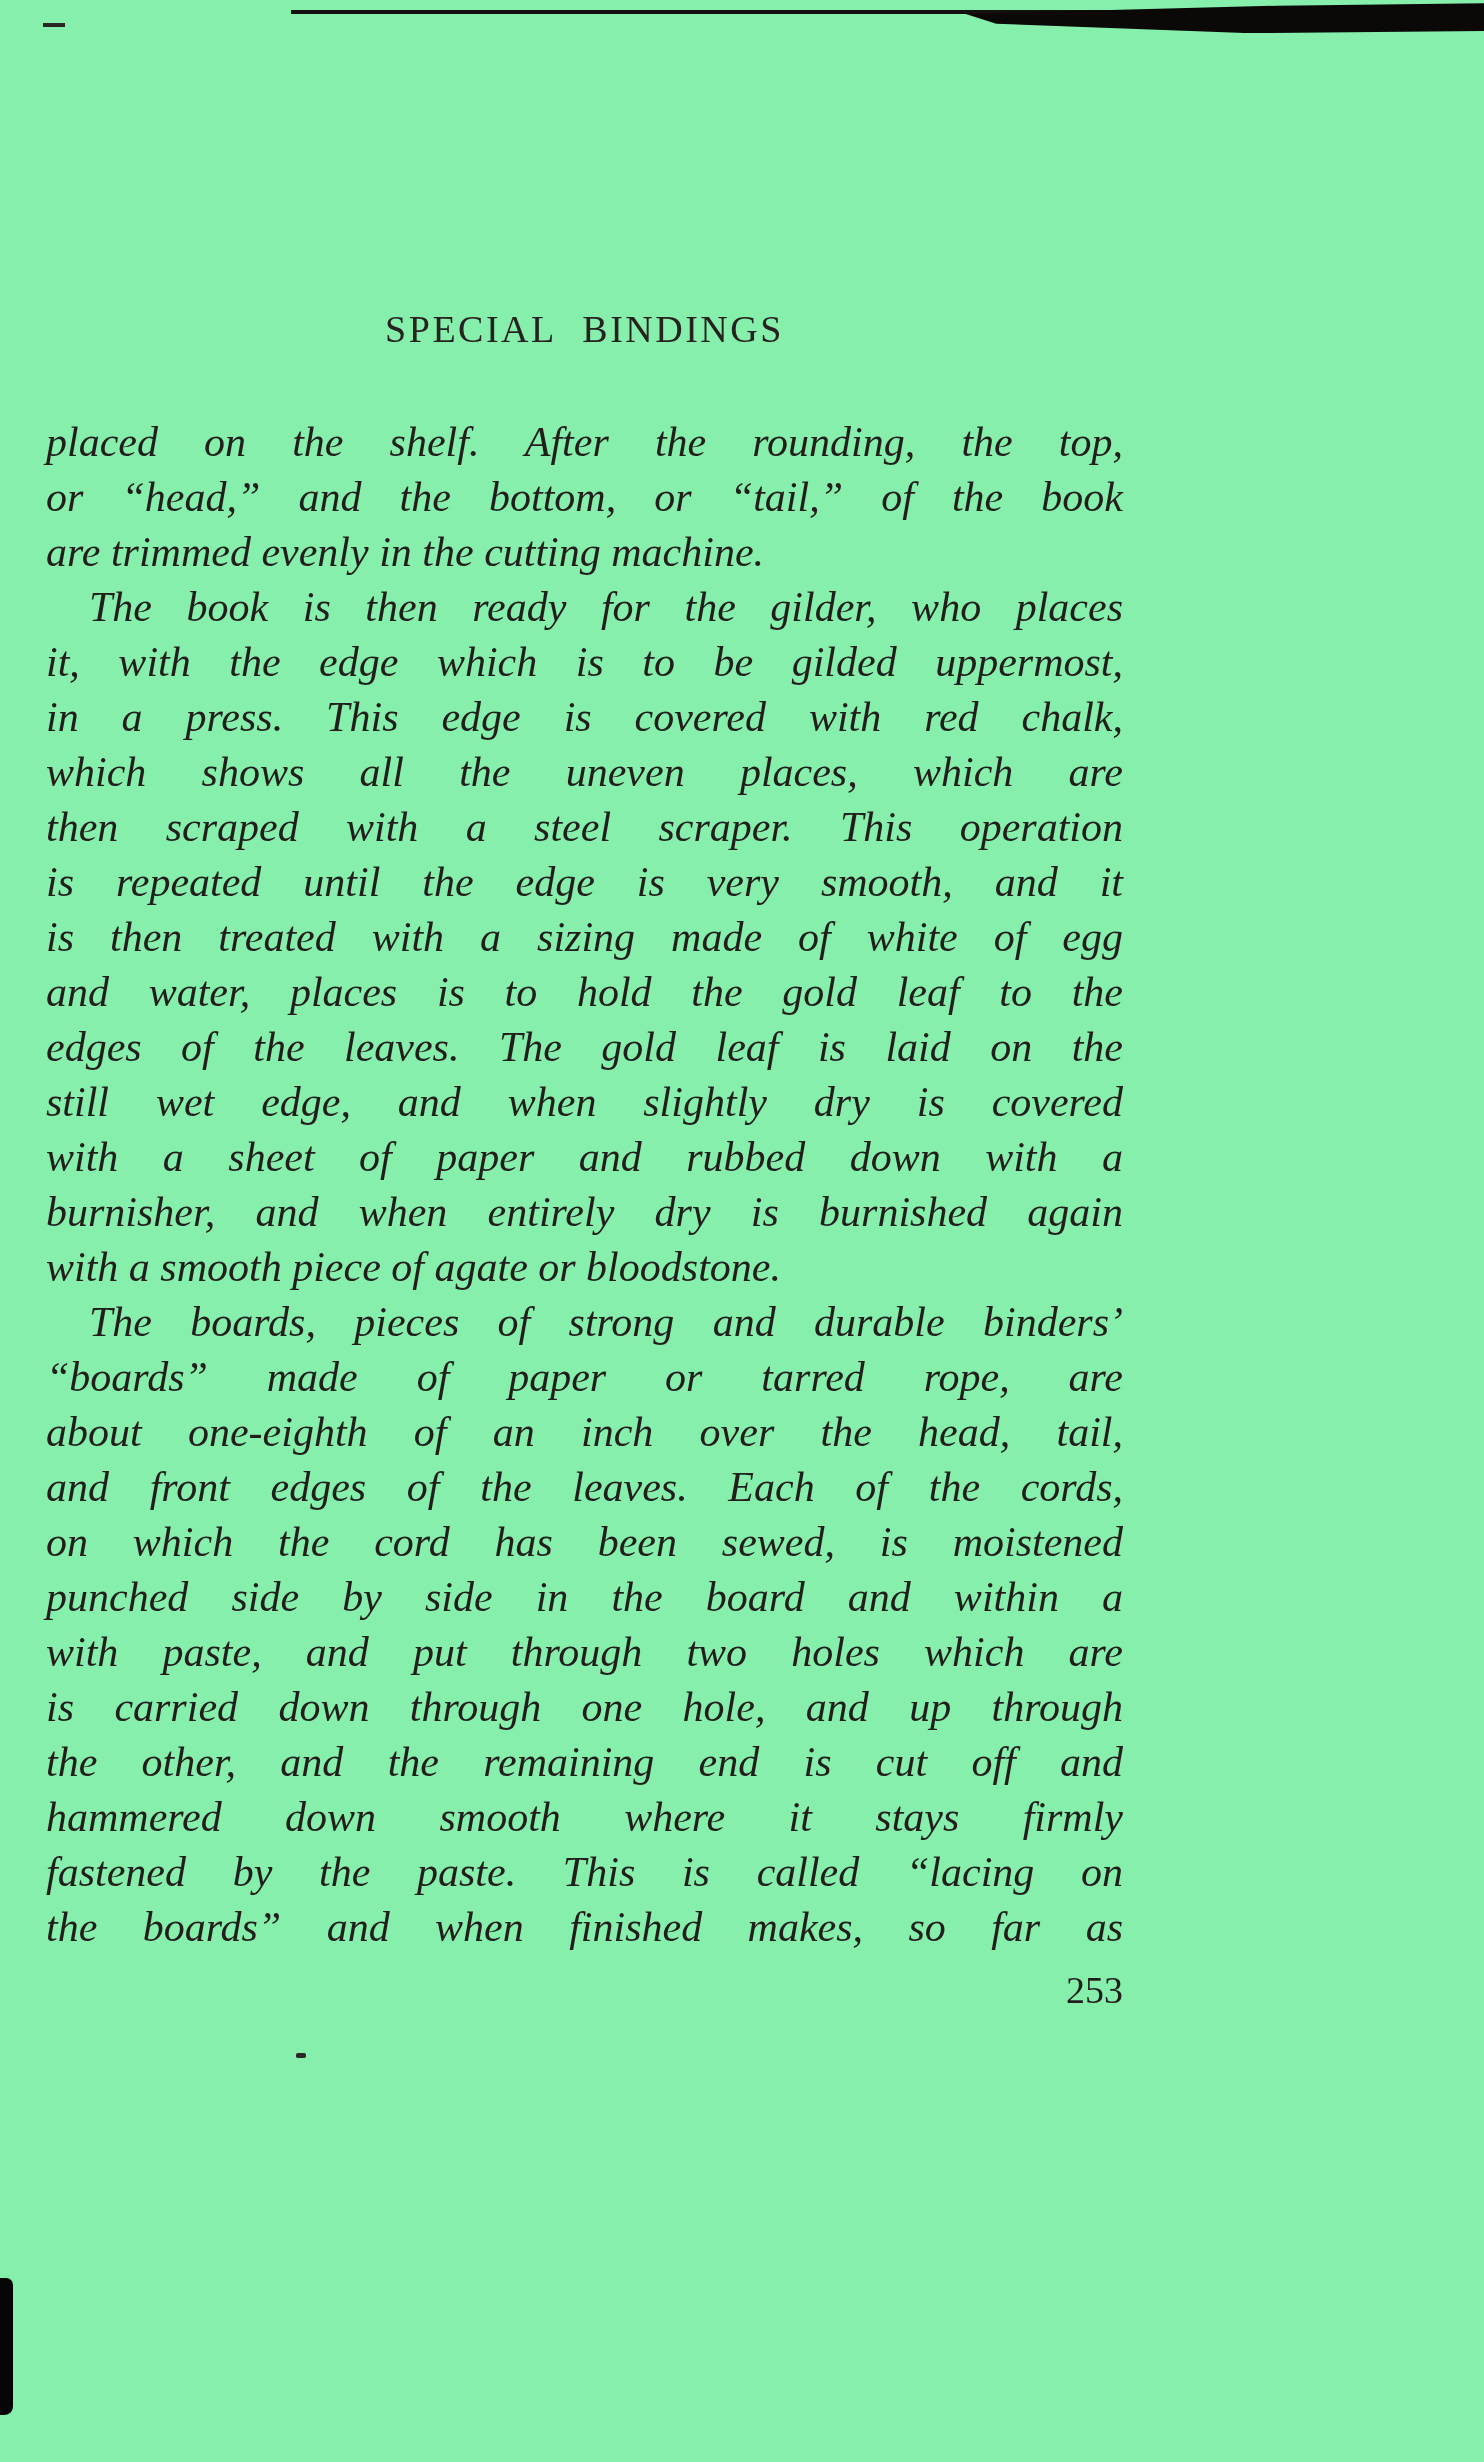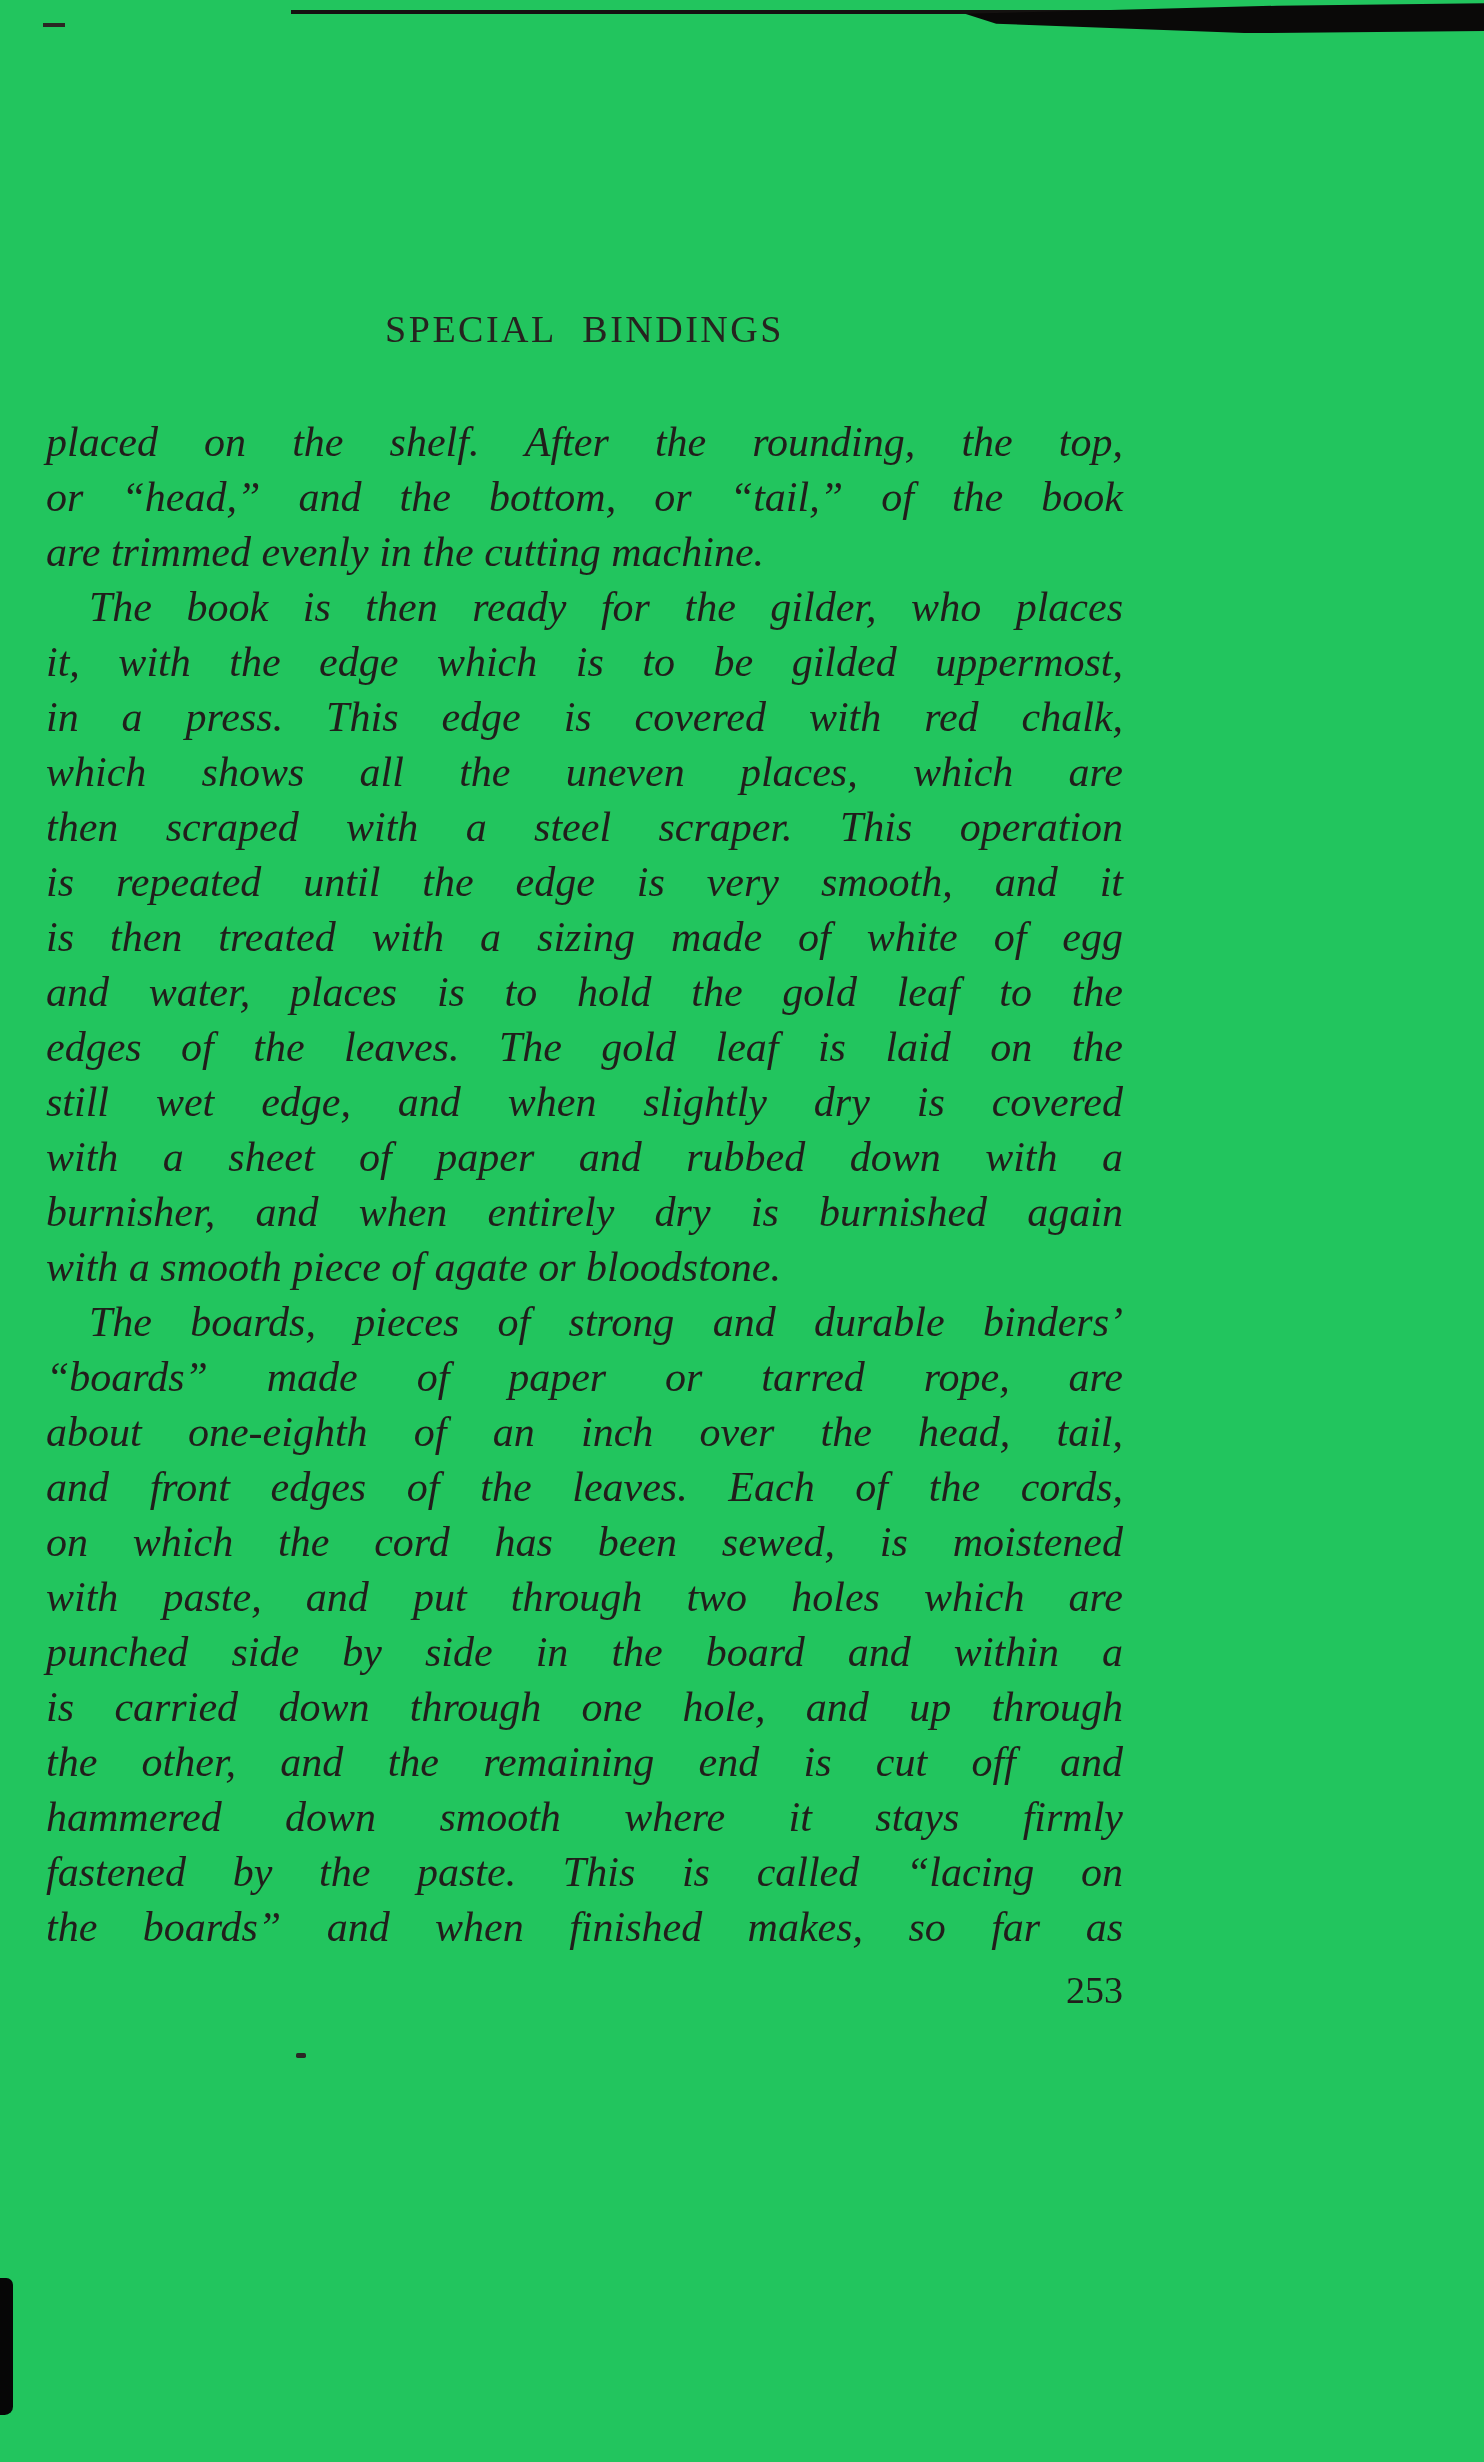--- a/index.html
+++ b/index.html
@@ -4,21 +4,21 @@
 <style>
   html, body {
     margin: 0;
     padding: 0;
     background: #e8e6e2;
   }
   .page {
     position: relative;
     width: 1485px;
     height: 2462px;
-    background: #22c55e;
+    background: #86efac;
     overflow: hidden;
     font-family: "Liberation Serif", "DejaVu Serif", serif;
     color: #211e1b;
   }
 
   
   .top-line {
     position: absolute;
     left: 291px;
     top: 10px;
@@ -130,22 +130,22 @@
         <div class="line">edges of the leaves. The gold leaf is laid on the</div>
         <div class="line">still wet edge, and when slightly dry is covered</div>
         <div class="line">with a sheet of paper and rubbed down with a</div>
         <div class="line">burnisher, and when entirely dry is burnished again</div>
         <div class="line end">with a smooth piece of agate or bloodstone.</div>
         <div class="line indent">The boards, pieces of strong and durable binders’</div>
         <div class="line">“boards” made of paper or tarred rope, are</div>
         <div class="line">about one-eighth of an inch over the head, tail,</div>
         <div class="line">and front edges of the leaves. Each of the cords,</div>
         <div class="line">on which the cord has been sewed, is moistened</div>
+        <div class="line">punched side by side in the board and within a</div>
         <div class="line">with paste, and put through two holes which are</div>
-        <div class="line">punched side by side in the board and within a</div>
         <div class="line">is carried down through one hole, and up through</div>
         <div class="line">the other, and the remaining end is cut off and</div>
         <div class="line">hammered down smooth where it stays firmly</div>
         <div class="line">fastened by the paste. This is called “lacing on</div>
         <div class="line">the boards” and when finished makes, so far as</div>
       </div>
 
     <div class="page-number">253</div>
   </div>
 

